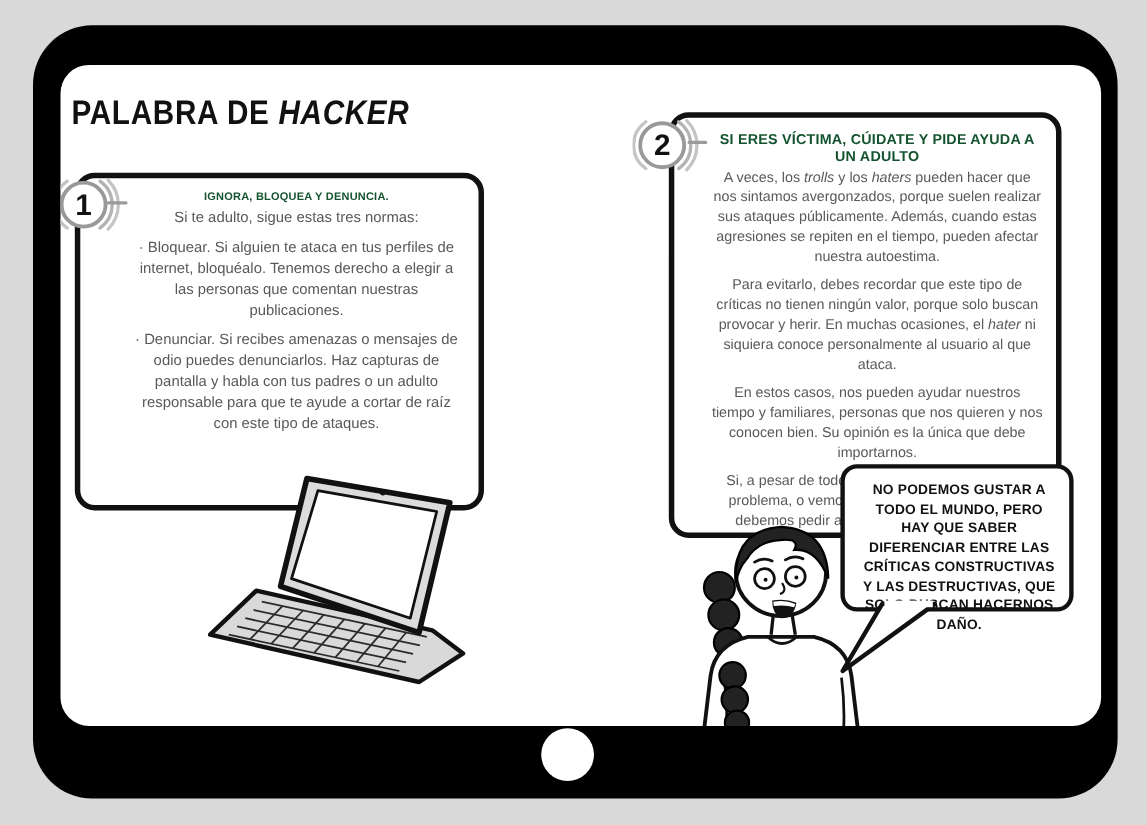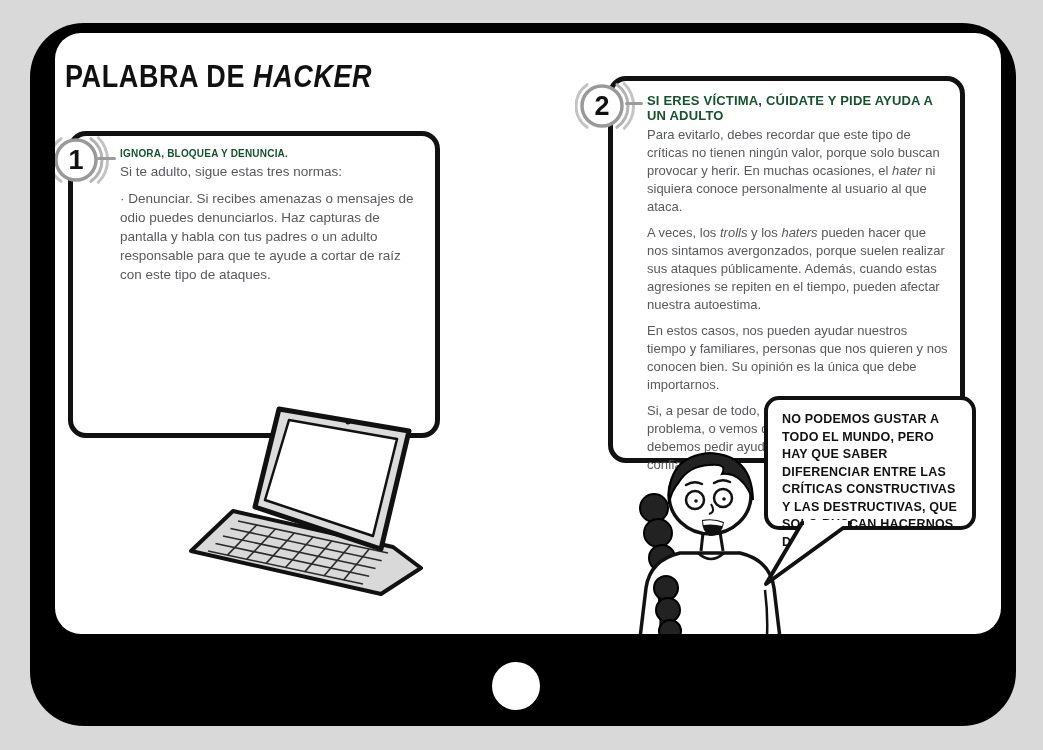--- a/index.html
+++ b/index.html
@@ -72,50 +72,51 @@
     padding:11px 10px 0 14px;
     font-weight:800; font-size:12.5px; line-height:17.5px;
     color:#111; letter-spacing:0.2px;
   }
   .bubble-tail { position:absolute; left:697px; top:485px; }
 </style>
 </head>
 <body>
 
 <div class="tablet-frame">
-  <div class="tablet-screen" style="left:25px; top:10px;">
+  <div class="tablet-screen" style="left:25px; top:36px;text-align:center;">
 
     <div class="page-title">PALABRA DE <i>HACKER</i></div>
 
     <div class="panel panel-1">
       <svg class="badge badge-1" width="74" height="64" viewBox="0 0 74 64">
         <path d="M41.9,10.7 A26,26 0 0 1 41.9,53.3" fill="none" stroke="#b3b3b3" stroke-width="3" stroke-linecap="round"></path>
         <path d="M49.3,9.7 A31.5,31.5 0 0 1 49.3,54.3" fill="none" stroke="#c4c4c4" stroke-width="3" stroke-linecap="round"></path>
         <path d="M12.1,53.3 A26,26 0 0 1 12.1,10.7" fill="none" stroke="#c4c4c4" stroke-width="3" stroke-linecap="round"></path>
         <circle cx="27" cy="32" r="20" fill="#fff" stroke="#999" stroke-width="3.5"></circle>
         <text x="27" y="41" text-anchor="middle" font-family="Liberation Sans, sans-serif" font-size="27" font-weight="800" fill="#111">1</text>
       </svg>
       <div class="connector connector-1"></div>
       <div class="comic-heading">IGNORA, BLOQUEA Y DENUNCIA.</div>
       <div class="body-text para">Si te adulto, sigue estas tres normas:</div>
+      <div class="body-text para">· Bloquear. Si alguien te ataca en tus perfiles de internet, bloquéalo. Tenemos derecho a elegir a las personas que comentan nuestras publicaciones.</div>
       <div class="body-text para">· Denunciar. Si recibes amenazas o mensajes de odio puedes denunciarlos. Haz capturas de pantalla y habla con tus padres o un adulto responsable para que te ayude a cortar de raíz con este tipo de ataques.</div>
     </div>
 
     <div class="panel panel-2">
       <svg class="badge badge-2" width="74" height="64" viewBox="0 0 74 64">
         <path d="M41.9,10.7 A26,26 0 0 1 41.9,53.3" fill="none" stroke="#b3b3b3" stroke-width="3" stroke-linecap="round"></path>
         <path d="M49.3,9.7 A31.5,31.5 0 0 1 49.3,54.3" fill="none" stroke="#c4c4c4" stroke-width="3" stroke-linecap="round"></path>
         <path d="M12.1,53.3 A26,26 0 0 1 12.1,10.7" fill="none" stroke="#c4c4c4" stroke-width="3" stroke-linecap="round"></path>
         <circle cx="27" cy="32" r="20" fill="#fff" stroke="#999" stroke-width="3.5"></circle>
         <text x="27" y="41" text-anchor="middle" font-family="Liberation Sans, sans-serif" font-size="27" font-weight="800" fill="#111">2</text>
       </svg>
       <div class="connector connector-2"></div>
       <div class="comic-heading">SI ERES VÍCTIMA, CÚIDATE Y PIDE AYUDA A UN ADULTO</div>
+      <div class="body-text para">A veces, los <i>trolls</i> y los <i>haters</i> pueden hacer que nos sintamos avergonzados, porque suelen realizar sus ataques públicamente. Además, cuando estas agresiones se repiten en el tiempo, pueden afectar nuestra autoestima.</div>
       <div class="body-text para">Para evitarlo, debes recordar que este tipo de críticas no tienen ningún valor, porque solo buscan provocar y herir. En muchas ocasiones, el <i>hater</i> ni siquiera conoce personalmente al usuario al que ataca.</div>
-      <div class="body-text para">A veces, los <i>trolls</i> y los <i>haters</i> pueden hacer que nos sintamos avergonzados, porque suelen realizar sus ataques públicamente. Además, cuando estas agresiones se repiten en el tiempo, pueden afectar nuestra autoestima.</div>
       <div class="body-text para">En estos casos, nos pueden ayudar nuestros tiempo y familiares, personas que nos quieren y nos conocen bien. Su opinión es la única que debe importarnos.</div>
       <div class="body-text para">Si, a pesar de todo, no conseguimos resolver el problema, o vemos que nos afecta demasiado, debemos pedir ayuda a un adulto de nuestra confianza.</div>
     </div>
 
     <svg class="illustration laptop-illustration" width="245" height="200" viewBox="0 0 245 200">
 
       <path d="M50,110 L210,146 L238,167 L198,193 L8,150 Z" fill="#d9d9d9" stroke="#111" stroke-width="4" stroke-linejoin="round"></path>
       <g stroke="#2a2a2a" stroke-width="1.6">
         <line x1="55" y1="120" x2="205" y2="152"></line>
         <line x1="47.5" y1="127.5" x2="198.7" y2="159.7"></line>

